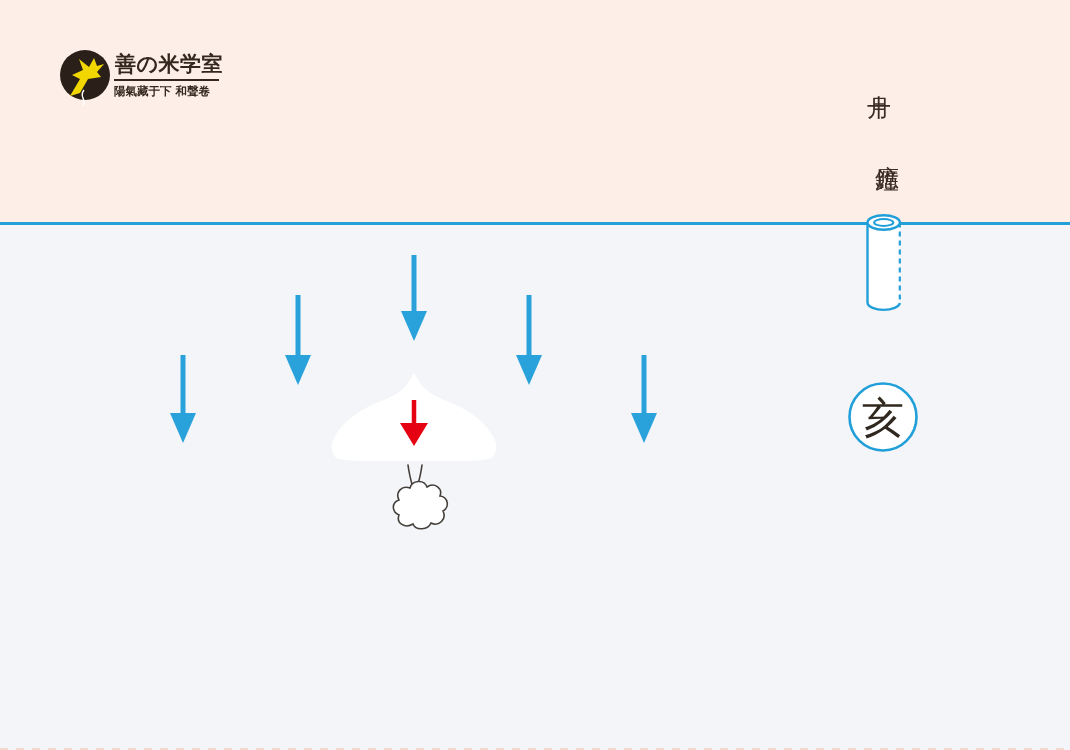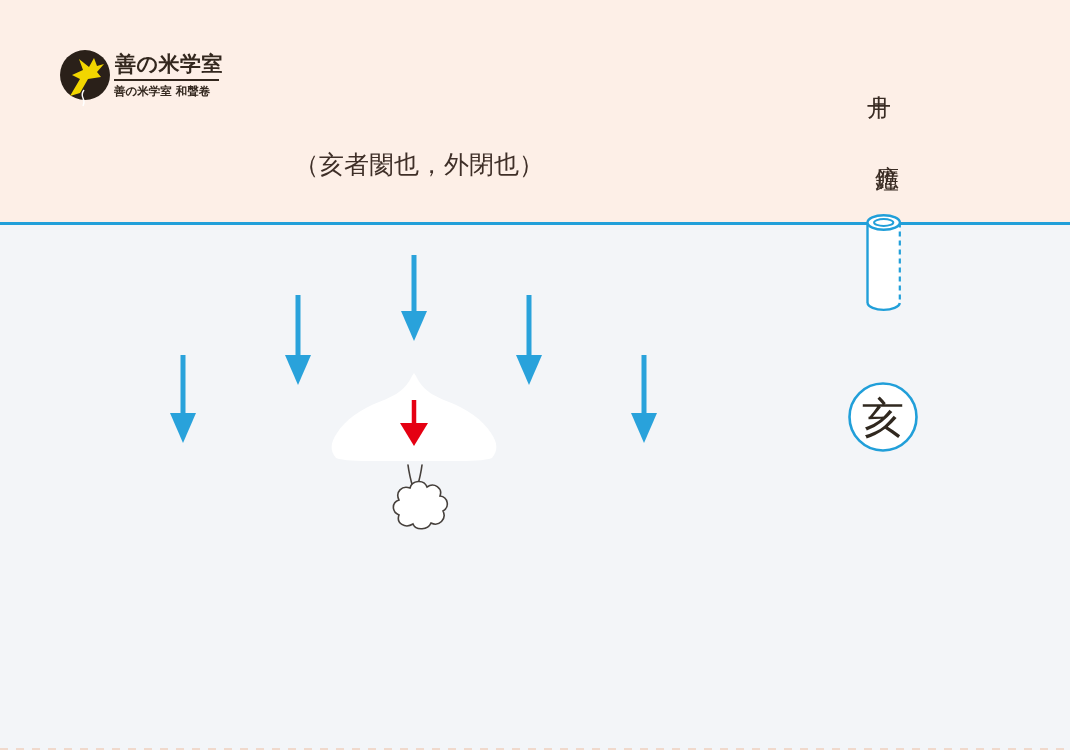--- a/index.html
+++ b/index.html
@@ -54,23 +54,22 @@
 <body>
 
 <div class="canvas">
 
   <div class="sky"></div>
   <div class="divider"></div>
   <div class="bottom-dashes"></div>
 
   <div class="logo-title">善の米学室</div>
   <div class="logo-underline"></div>
-  <div class="logo-subtitle">善の米学室 和聲卷</div>
+  <div class="logo-subtitle">陽氣藏于下 和聲卷</div>
 
-  <div class="caption-top">（亥者閡也，外閉也）</div>
 
   <div class="vtext month-label">十月</div>
   <div class="vtext pitch-label">應鐘</div>
 
   <svg class="overlay" width="1070" height="750" viewBox="0 0 1070 750">
 
     <g>
       <circle cx="85" cy="75" r="25" fill="#2a2019"></circle>
       <path d="M70,96 L80,79 L72,75 L83,70 L79,59 L89,67 L94,58 L97,66 L104,64 L97,72 L101,77 L88,79 L80,93 Z" fill="#f2d600"></path>
       <path d="M84,90 q-3,4 -1,8 q2,4 0,8" stroke="#ffffff" stroke-width="1.4" fill="none"></path>

